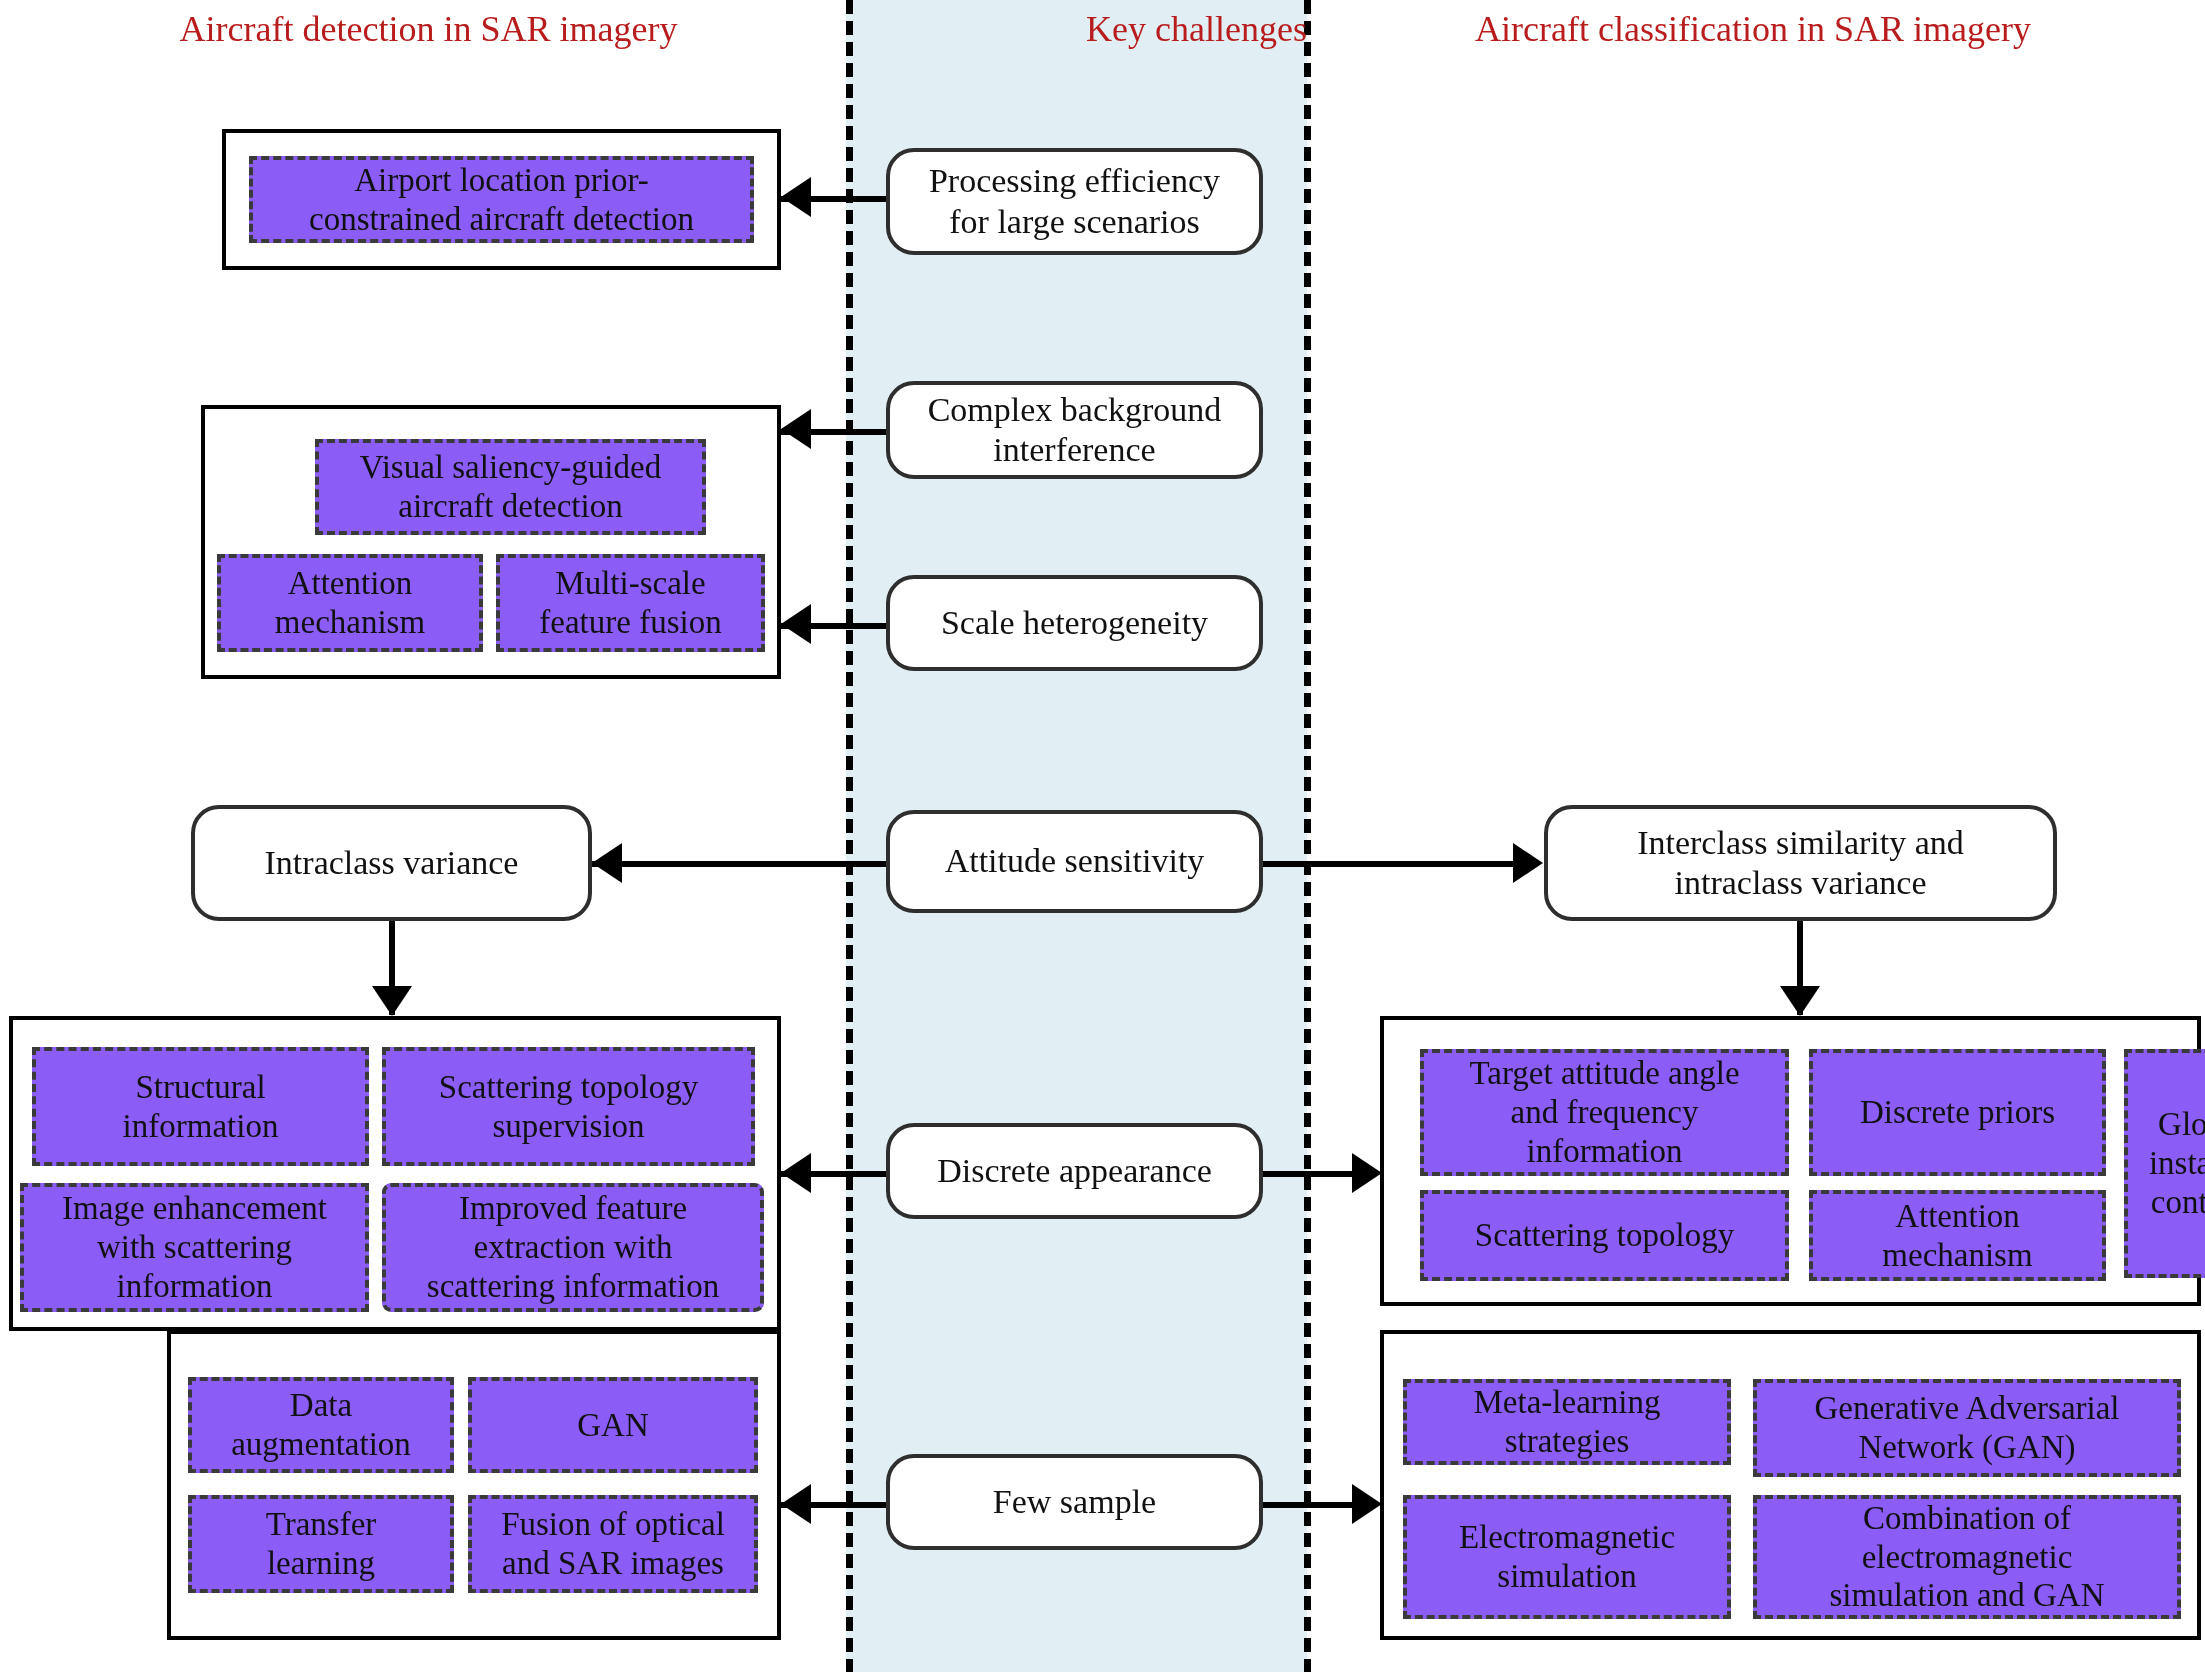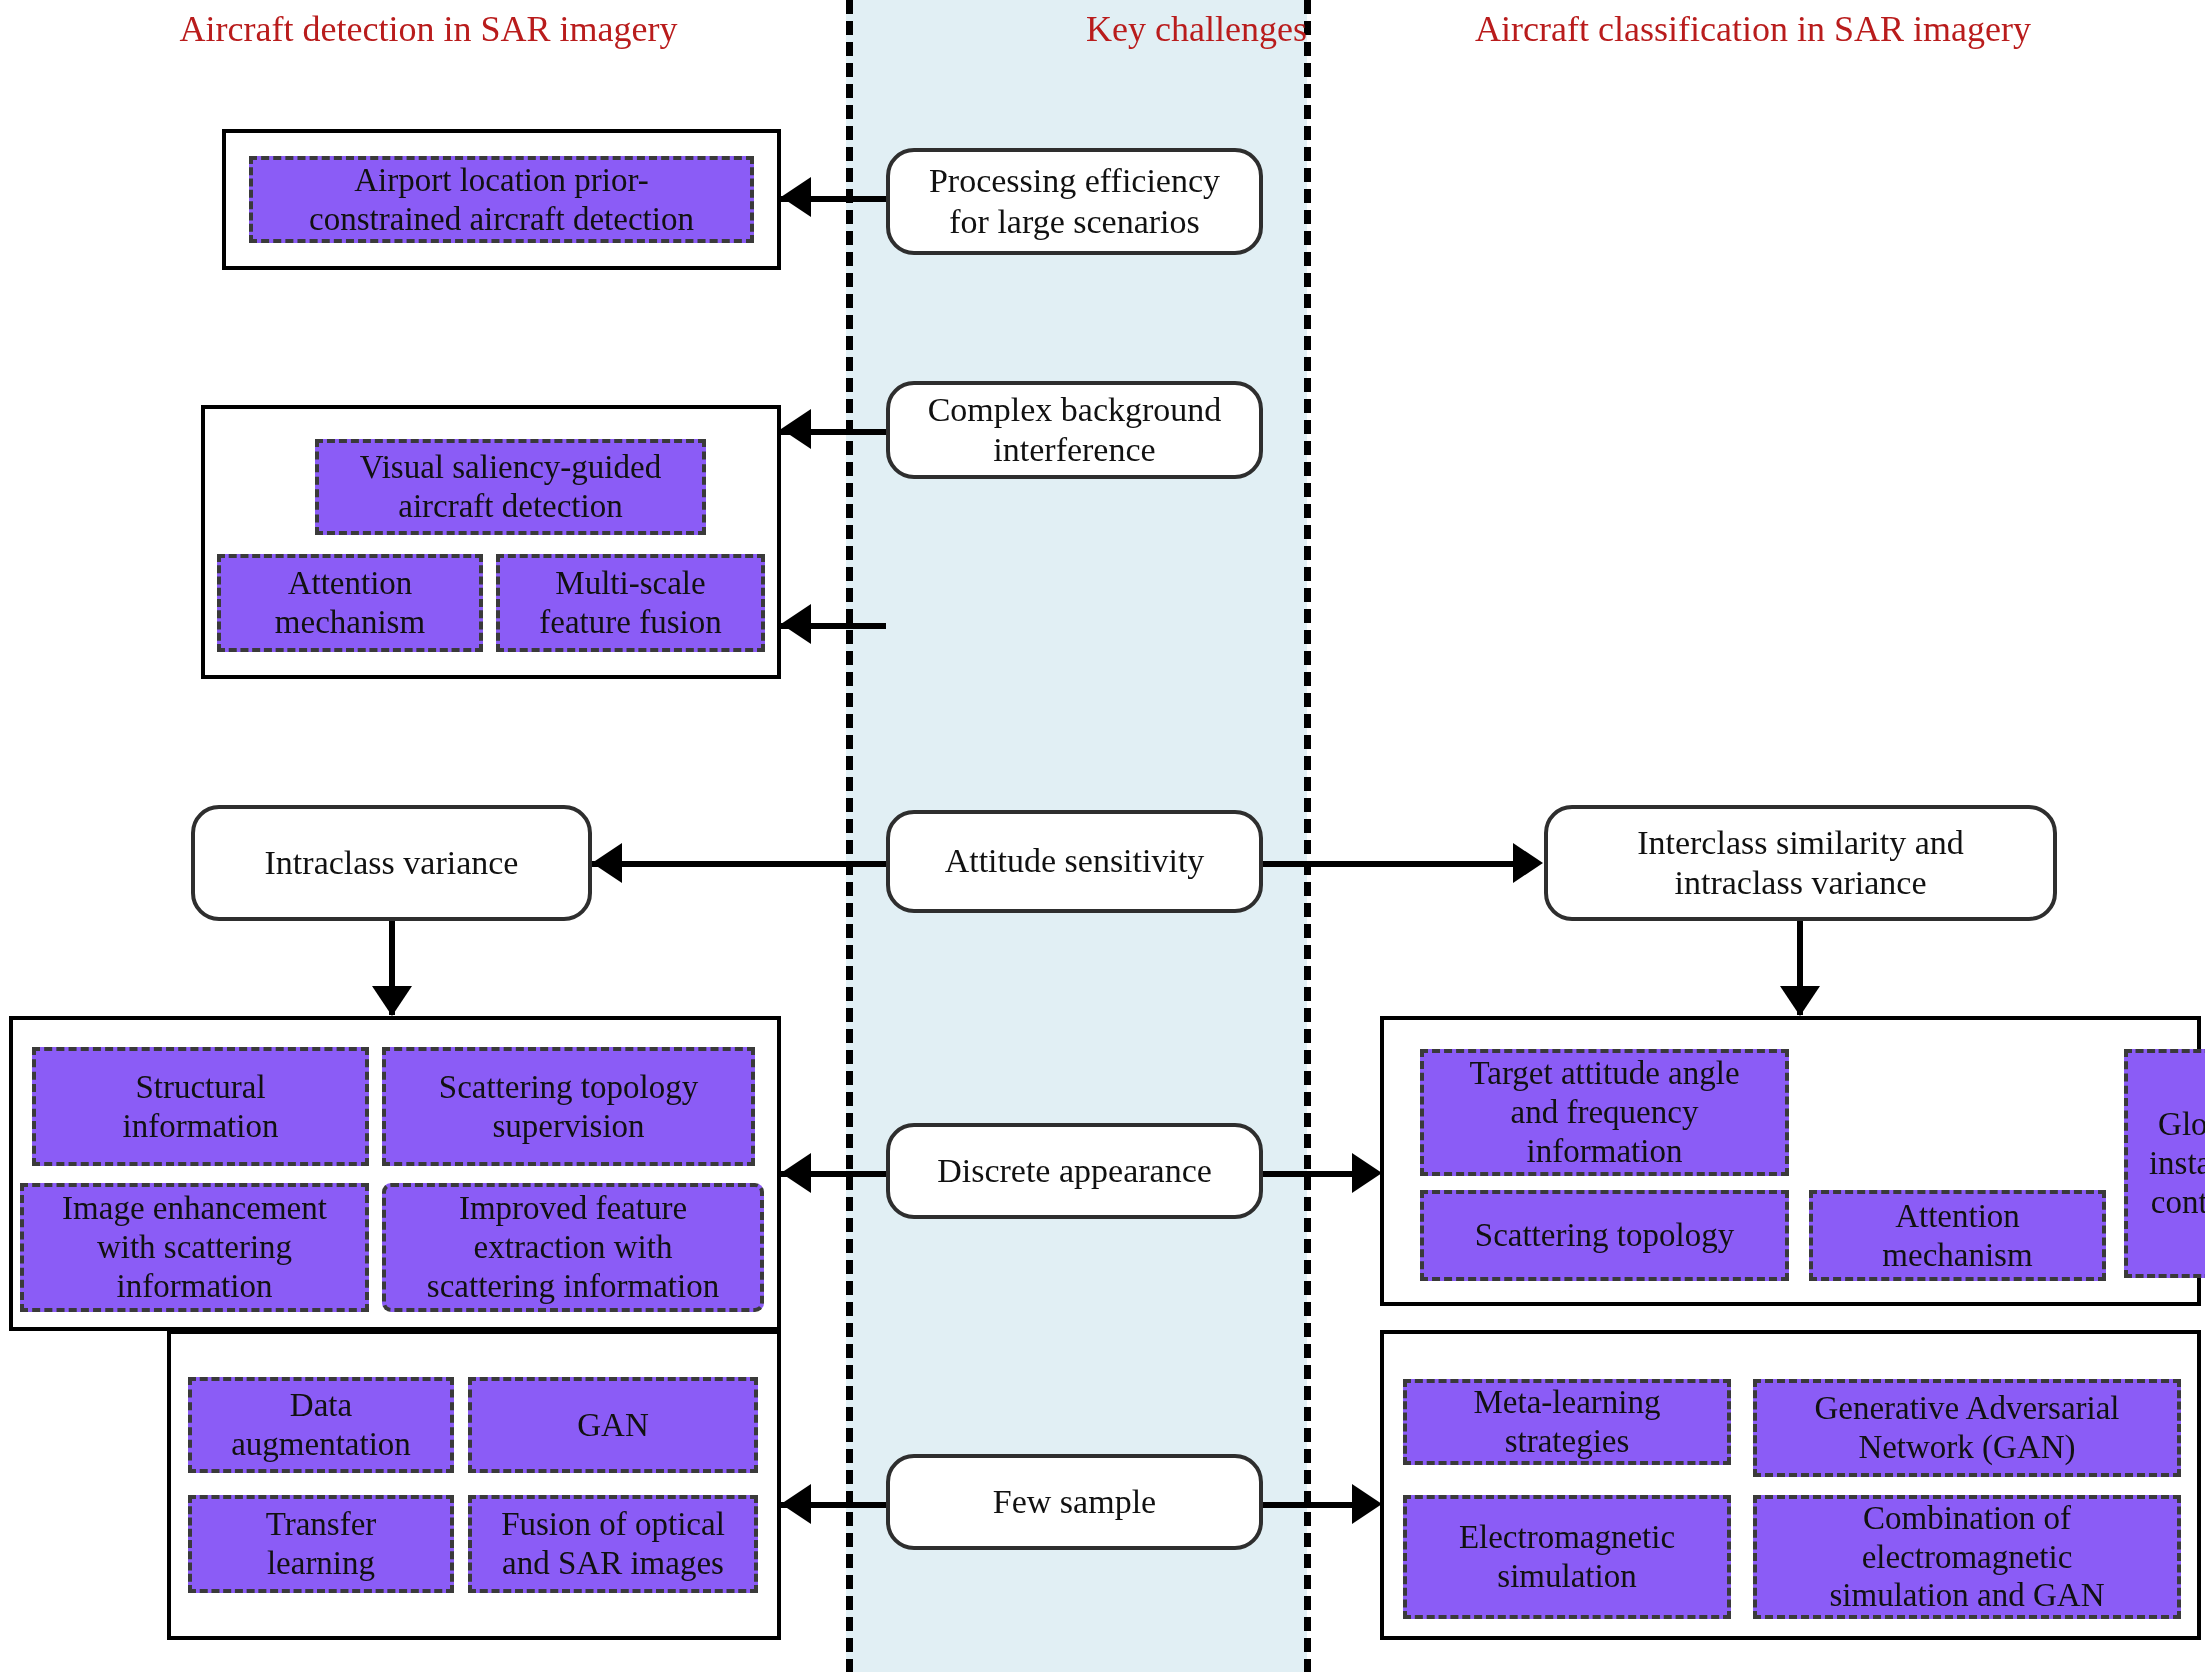--- a/index.html
+++ b/index.html
@@ -168,34 +168,36 @@
   <div class="leaf" style="left:188px;top:1377px;width:266px;height:96px;">Data<br>augmentation</div>
   <div class="leaf" style="left:468px;top:1377px;width:290px;height:96px;">GAN</div>
   <div class="leaf" style="left:188px;top:1495px;width:266px;height:98px;">Transfer<br>learning</div>
   <div class="leaf" style="left:468px;top:1495px;width:290px;height:98px;">Fusion of optical<br>and SAR images</div>
 
   <div class="hline" style="left:781px;top:1502px;width:105px;"></div>
   <div class="arrow-left" style="left:781px;top:1484px;"></div>
 
   <div class="node" style="left:886px;top:148px;width:377px;height:107px;">Processing efficiency<br>for large scenarios</div>
   <div class="node" style="left:886px;top:381px;width:377px;height:98px;">Complex background<br>interference</div>
+  <div class="node" style="left:886px;top:575px;width:377px;height:96px;">Scale heterogeneity</div>
   <div class="node" style="left:886px;top:810px;width:377px;height:103px;">Attitude sensitivity</div>
   <div class="node" style="left:886px;top:1123px;width:377px;height:96px;">Discrete appearance</div>
   <div class="node" style="left:886px;top:1454px;width:377px;height:96px;">Few sample</div>
 
   <div class="node" style="left:1544px;top:805px;width:513px;height:116px;">Interclass similarity and<br>intraclass variance</div>
 
   <div class="hline" style="left:1263px;top:861px;width:250px;"></div>
   <div class="arrow-right" style="left:1513px;top:843px;"></div>
 
   <div class="vline" style="left:1797px;top:921px;height:94px;"></div>
   <div class="arrow-down" style="left:1780px;top:986px;"></div>
 
   <div class="group" style="left:1380px;top:1016px;width:821px;height:290px;"></div>
   <div class="leaf" style="left:1420px;top:1049px;width:369px;height:127px;">Target attitude angle<br>and frequency<br>information</div>
+  <div class="leaf" style="left:1809px;top:1049px;width:297px;height:127px;">Discrete priors</div>
   <div class="leaf" style="left:2124px;top:1049px;width:158px;height:229px;">Global<br>instance<br>contrast</div>
   <div class="leaf" style="left:1420px;top:1190px;width:369px;height:91px;">Scattering topology</div>
   <div class="leaf" style="left:1809px;top:1190px;width:297px;height:91px;">Attention<br>mechanism</div>
 
   <div class="hline" style="left:1263px;top:1171px;width:90px;"></div>
   <div class="arrow-right" style="left:1352px;top:1153px;"></div>
 
   <div class="group" style="left:1380px;top:1330px;width:821px;height:310px;"></div>
   <div class="leaf" style="left:1403px;top:1379px;width:328px;height:86px;">Meta-learning<br>strategies</div>
   <div class="leaf" style="left:1753px;top:1379px;width:428px;height:98px;">Generative Adversarial<br>Network (GAN)</div>

